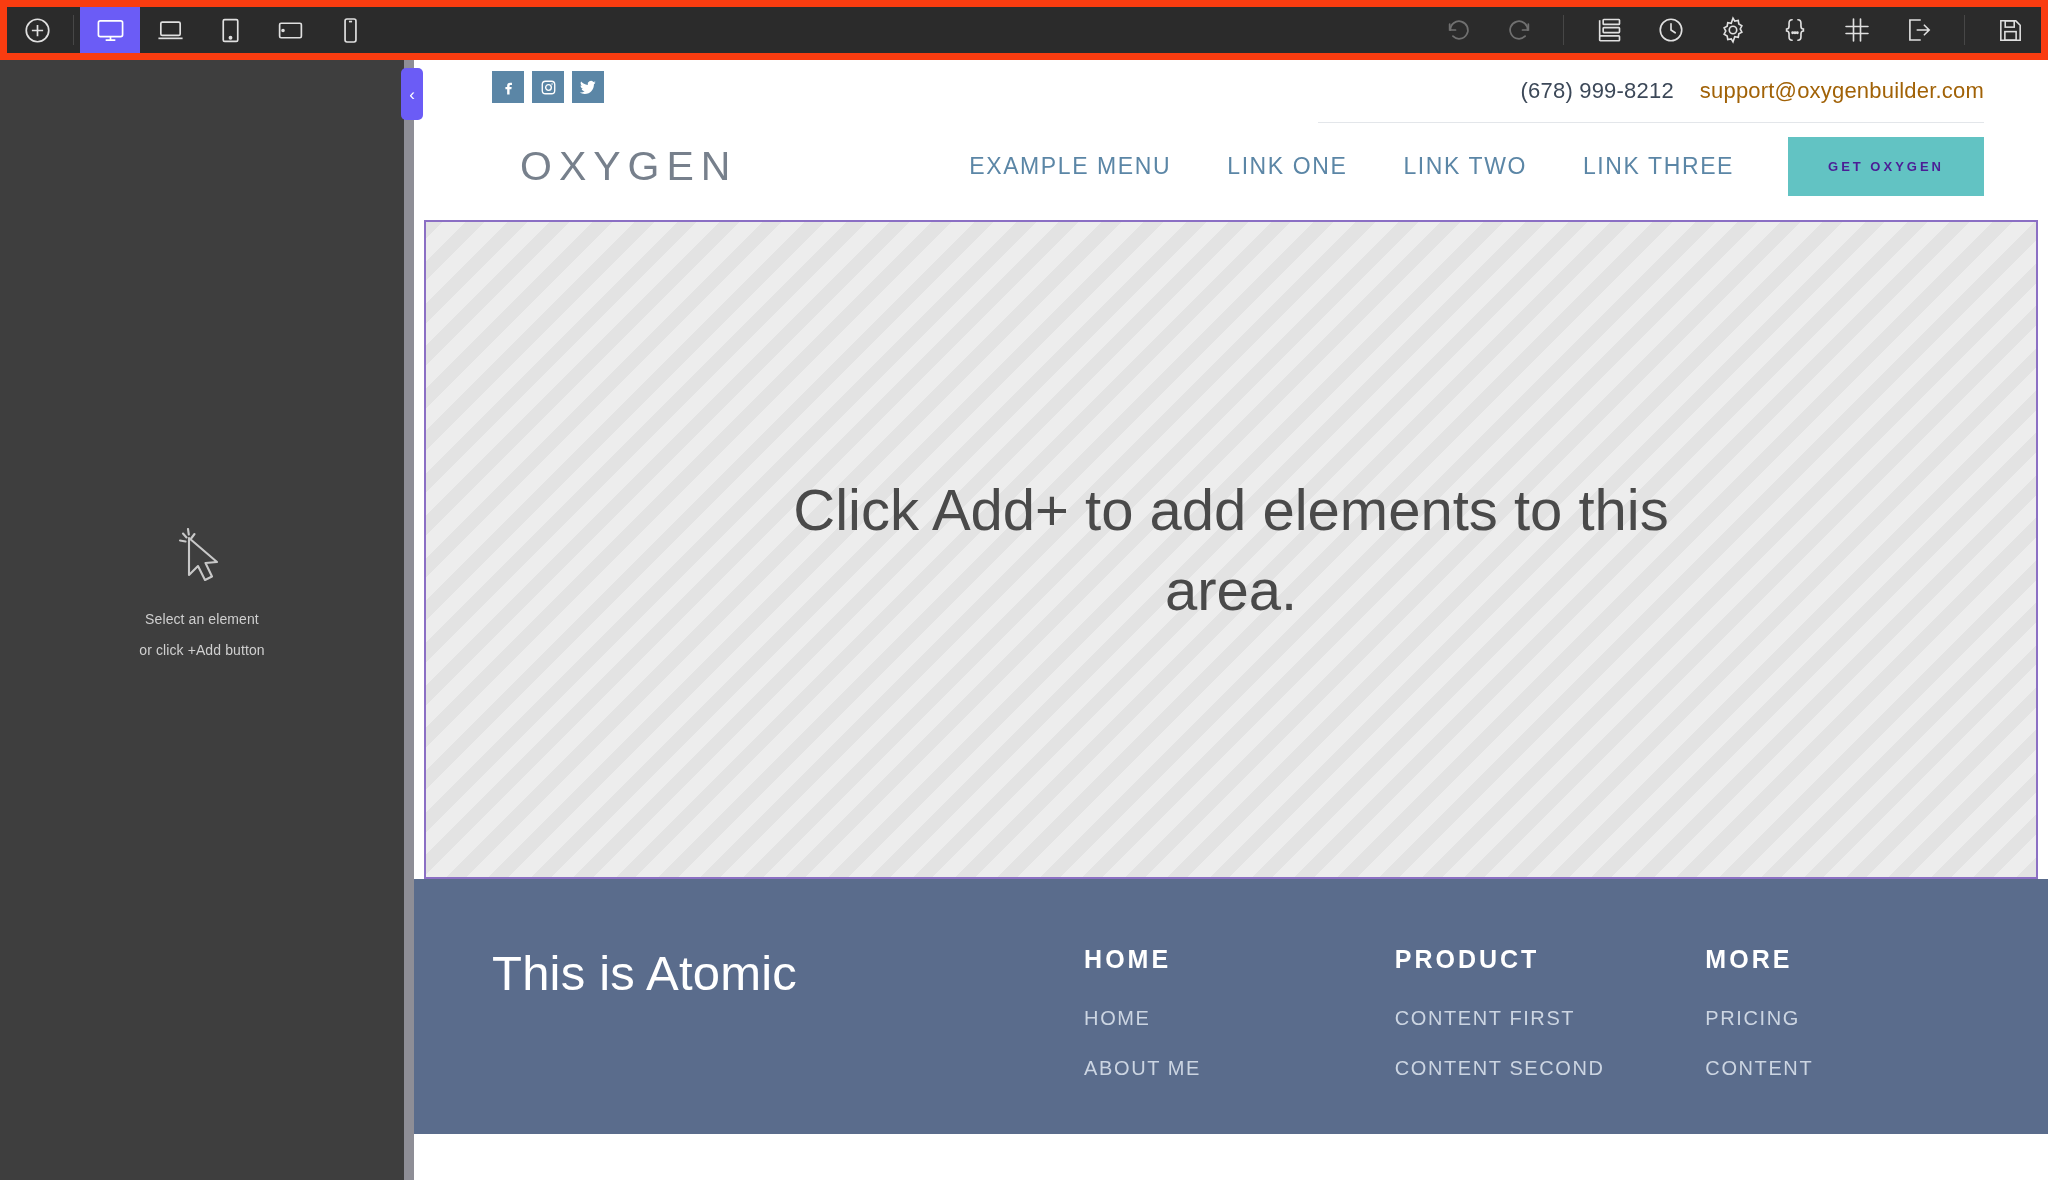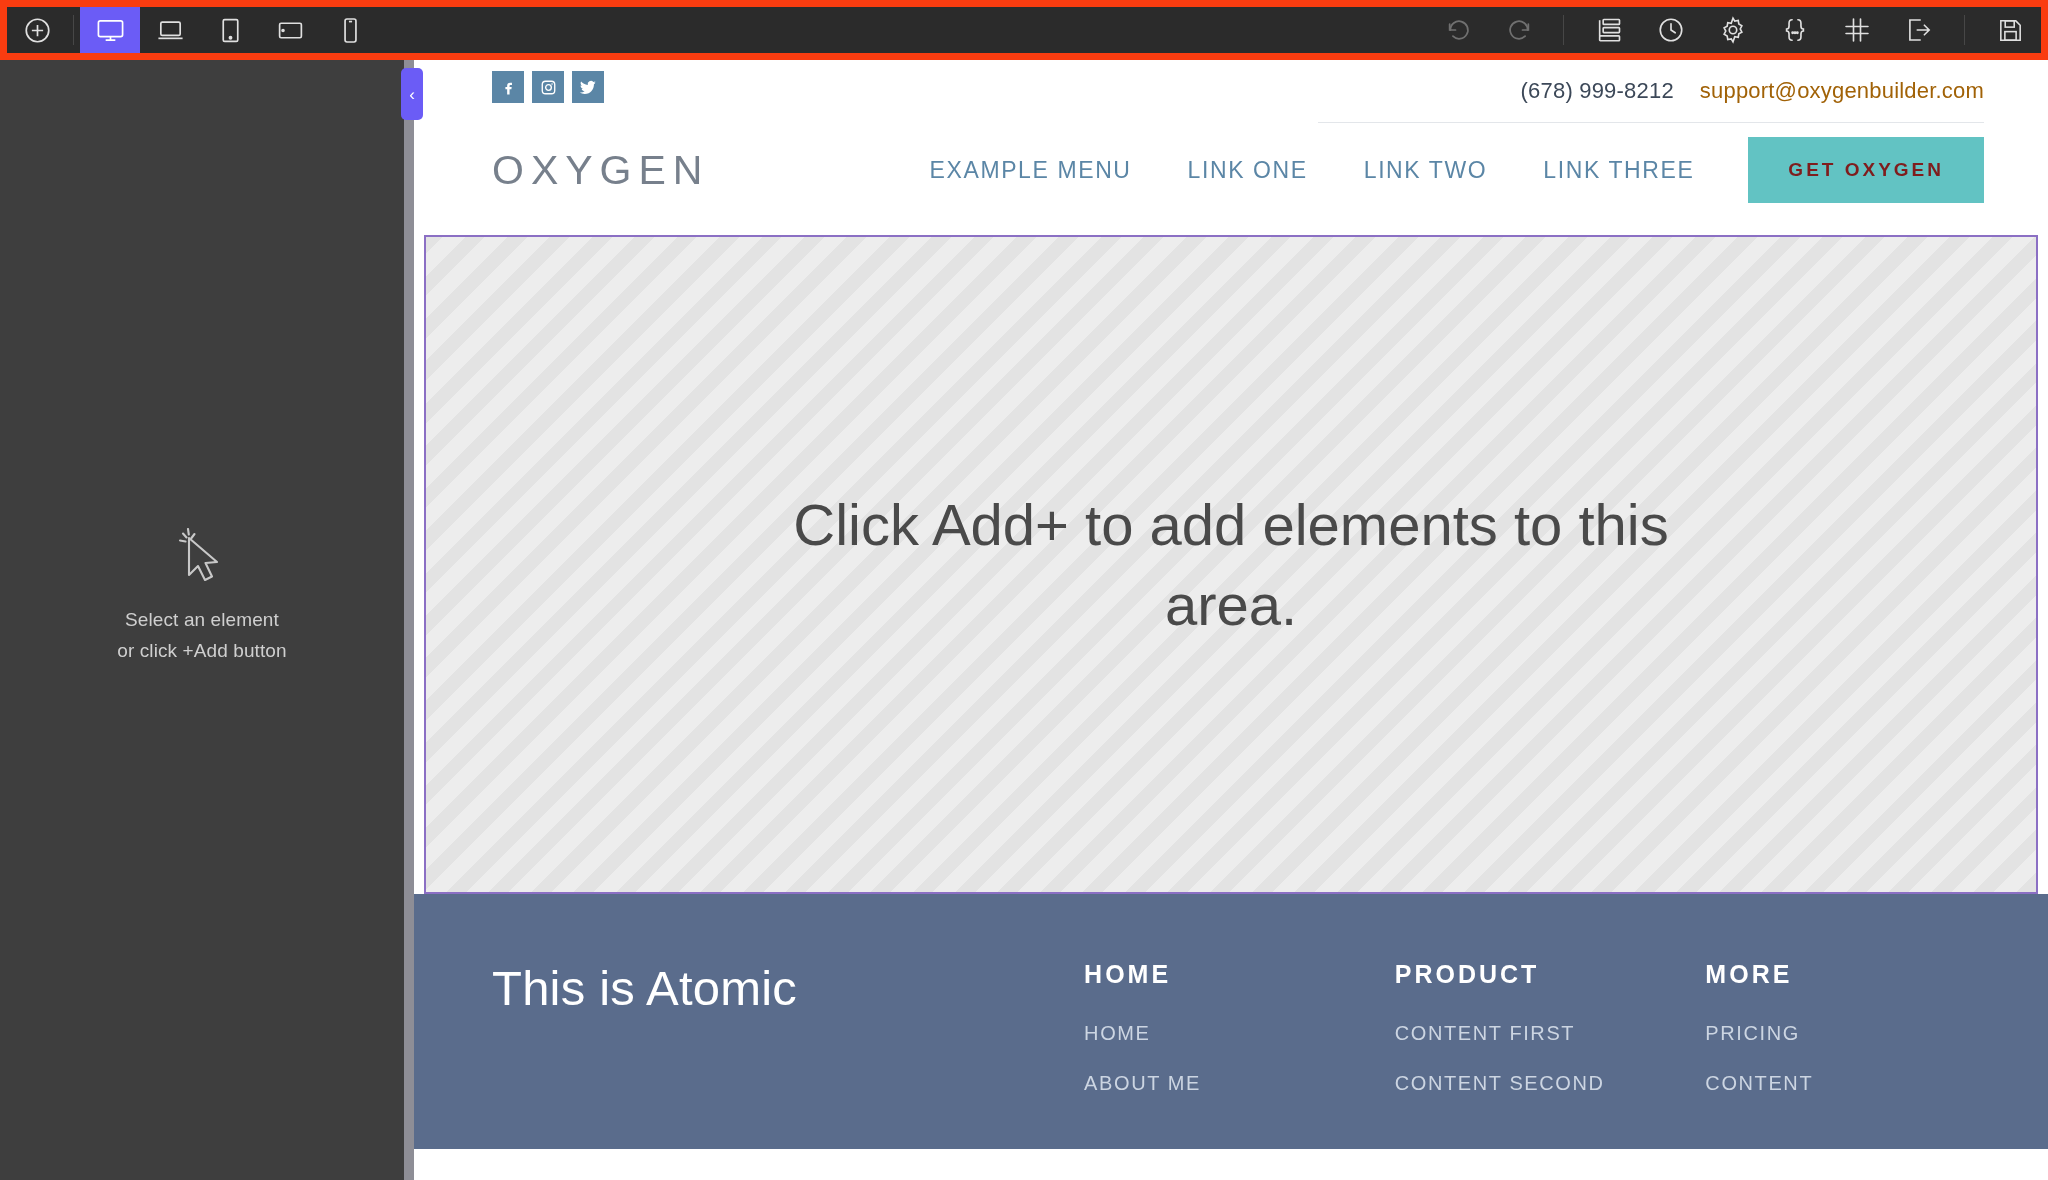--- a/index.html
+++ b/index.html
@@ -42,21 +42,21 @@
   .sidebar {
     position: absolute; left: 0; top: 53px;
     width: 404px; height: 1127px;
     background: #3e3e3e;
     display: flex; align-items: center; justify-content: center;
     z-index: 10;
   }
   .sb-empty { text-align: center; margin-top: -40px; }
   .sb-cursor { margin: 0 auto 14px; width: 66px; height: 62px; }
   .sb-line {
-    color: #cfcfcf; font-size: 19px; line-height: 31px;
+    color: #cfcfcf; font-size: 14px; line-height: 31px;
     letter-spacing: 0.1px;
   }
 
   
   .scrollstrip {
     position: absolute; left: 404px; top: 53px;
     width: 10px; height: 1127px;
     background: #8e8e96;
     z-index: 11;
   }
@@ -104,34 +104,35 @@
     color: #a16207; font-size: 22px; letter-spacing: 0.2px;
     cursor: pointer;
   }
   .hdr-rule {
     height: 1px; background: #e3e6ea;
     margin: 18px 64px 0 904px;
   }
 
   .site-nav {
     display: flex; align-items: center; justify-content: space-between;
-    padding: 14px 64px 32px 78px;
+    padding: 14px 64px 24px 78px;
+    margin-left: 28px;
   }
   .logo {
     color: #77808c; font-size: 41px; letter-spacing: 7px;
     font-weight: 300;
   }
   .nav-right { display: flex; align-items: center; gap: 0; }
   .nav-link {
     color: #5b86a6; font-size: 23px; letter-spacing: 1.6px;
     padding: 0 28px; cursor: pointer; white-space: nowrap;
   }
   .cta {
-    background: #62c3c3; color: #7f1d1d;
-    font-size: 19px; font-weight: bold; letter-spacing: 3px;
+    background: #62c3c3; color: #4c1d95;
+    font-size: 13px; font-weight: bold; letter-spacing: 3px;
     padding: 22px 40px; margin-left: 26px; cursor: pointer;
     white-space: nowrap;
   }
 
   
   .placeholder {
     margin: 0 10px;
     height: 659px;
     border: 2px solid #8b6fc4;
     background-color: #e6e6e6;

